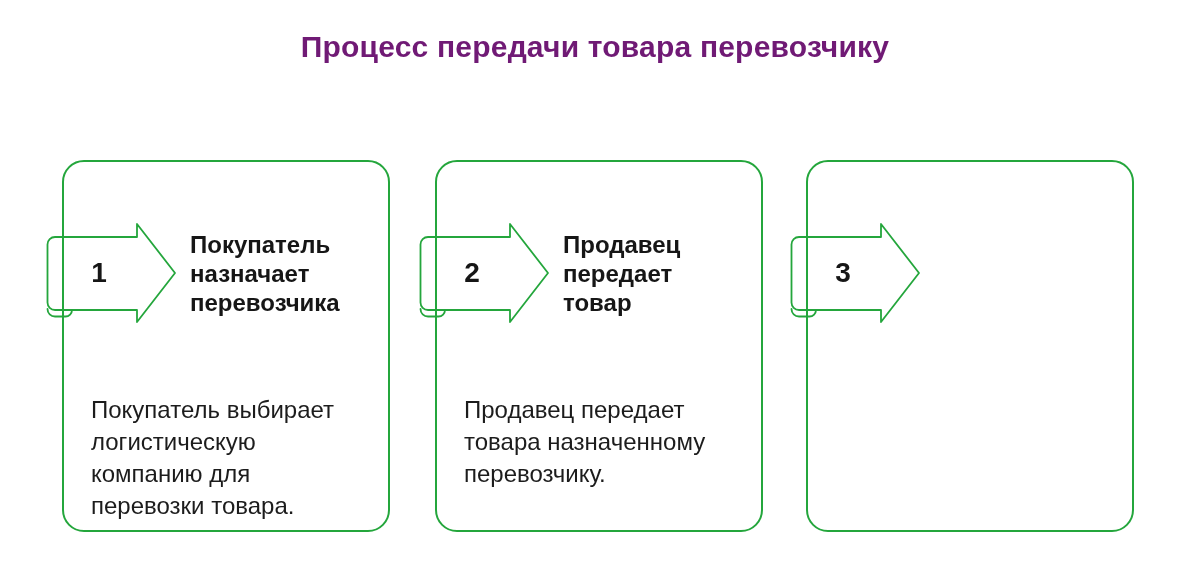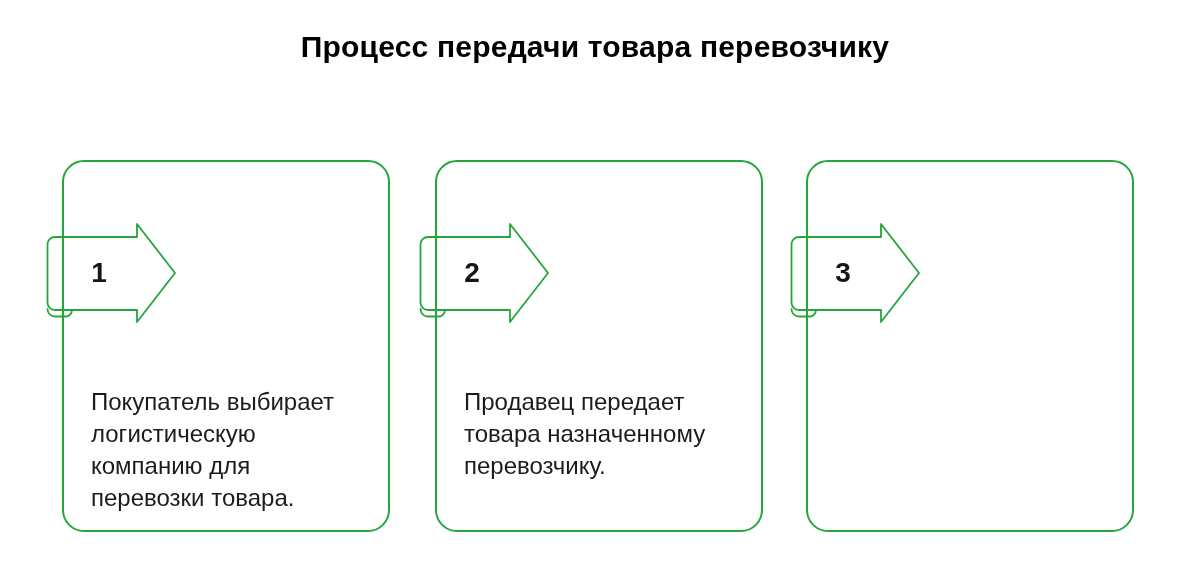--- a/index.html
+++ b/index.html
@@ -17,21 +17,21 @@
 
   .title {
     position: absolute;
     top: 30px;
     left: 0;
     width: 100%;
     text-align: center;
     font-size: 30px;
     font-weight: 700;
     letter-spacing: 0.2px;
-    color: #000000;
+    color: #701a75;
   }
 
   .card {
     position: absolute;
     top: 160px;
     width: 328px;
     height: 372px;
     border: 2px solid var(--accent);
     border-radius: 22px;
     background: transparent;
@@ -75,21 +75,21 @@
     font-weight: 700;
     line-height: 29px;
     white-space: pre-line;
     color: #161616;
   }
 
   .step-body {
     position: absolute;
     left: 27px;
     right: 14px;
-    top: 224px;
+    top: 232px;
     font-size: 24px;
     font-weight: 400;
     line-height: 32px;
     white-space: pre-line;
     color: #1c1c1c;
   }
 </style>
 </head>
 <body>
 
@@ -98,34 +98,40 @@
   <div class="title">Процесс передачи товара перевозчику</div>
 
   <div class="card c1">
     <div class="arrow-wrap">
       <svg viewBox="0 0 132 106" fill="none" stroke="var(--accent)" stroke-width="1.8" stroke-linejoin="round" stroke-linecap="round">
         <path d="M 9 17 H 91 V 4 L 129 53 L 91 102 V 90 H 9 A 7.5 7.5 0 0 1 1.5 82.5 V 24.5 A 7.5 7.5 0 0 1 9 17 Z"></path>
         <path d="M 26 90 A 6.5 6.5 0 0 1 19.5 96.5 L 9 96.5 A 7.5 7.5 0 0 1 1.5 89"></path>
       </svg>
     </div>
     <div class="step-number">1</div>
+    <div class="step-heading"><span>Покупатель
+назначает
+перевозчика</span></div>
     <div class="step-body">Покупатель выбирает
 логистическую
 компанию для
 перевозки товара.</div>
   </div>
 
   <div class="card c2">
     <div class="arrow-wrap">
       <svg viewBox="0 0 132 106" fill="none" stroke="var(--accent)" stroke-width="1.8" stroke-linejoin="round" stroke-linecap="round">
         <path d="M 9 17 H 91 V 4 L 129 53 L 91 102 V 90 H 9 A 7.5 7.5 0 0 1 1.5 82.5 V 24.5 A 7.5 7.5 0 0 1 9 17 Z"></path>
         <path d="M 26 90 A 6.5 6.5 0 0 1 19.5 96.5 L 9 96.5 A 7.5 7.5 0 0 1 1.5 89"></path>
       </svg>
     </div>
     <div class="step-number">2</div>
+    <div class="step-heading"><span>Продавец
+передает
+товар</span></div>
     <div class="step-body">Продавец передает
 товара назначенному
 перевозчику.</div>
   </div>
 
   <div class="card c3">
     <div class="arrow-wrap">
       <svg viewBox="0 0 132 106" fill="none" stroke="var(--accent)" stroke-width="1.8" stroke-linejoin="round" stroke-linecap="round">
         <path d="M 9 17 H 91 V 4 L 129 53 L 91 102 V 90 H 9 A 7.5 7.5 0 0 1 1.5 82.5 V 24.5 A 7.5 7.5 0 0 1 9 17 Z"></path>
         <path d="M 26 90 A 6.5 6.5 0 0 1 19.5 96.5 L 9 96.5 A 7.5 7.5 0 0 1 1.5 89"></path>

